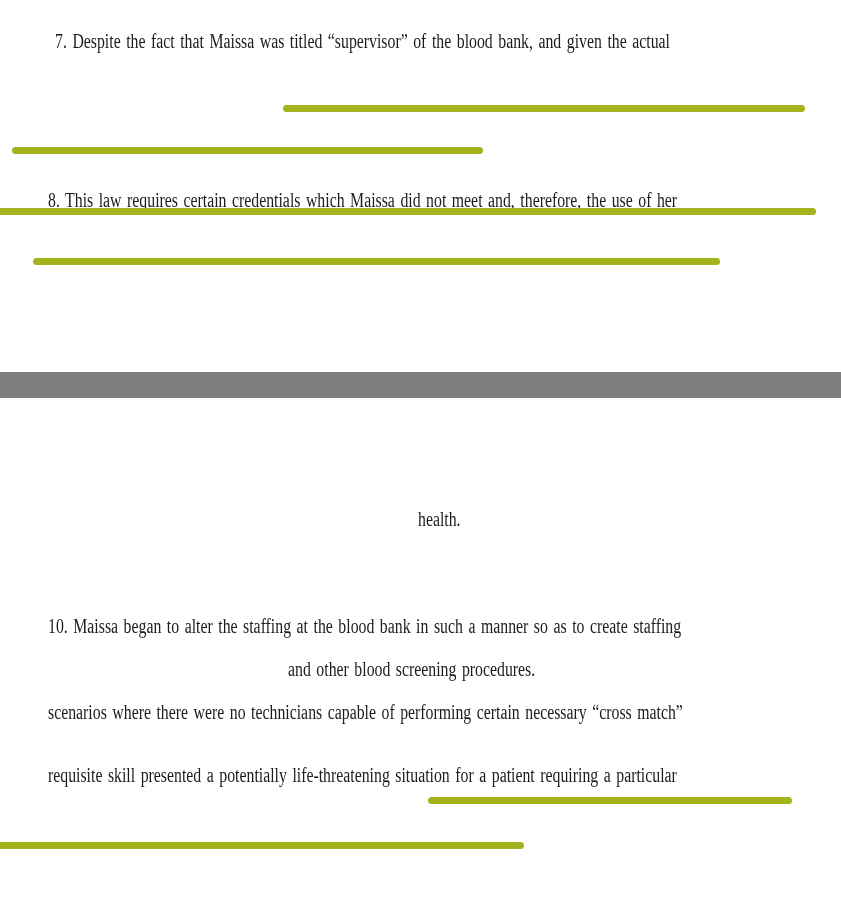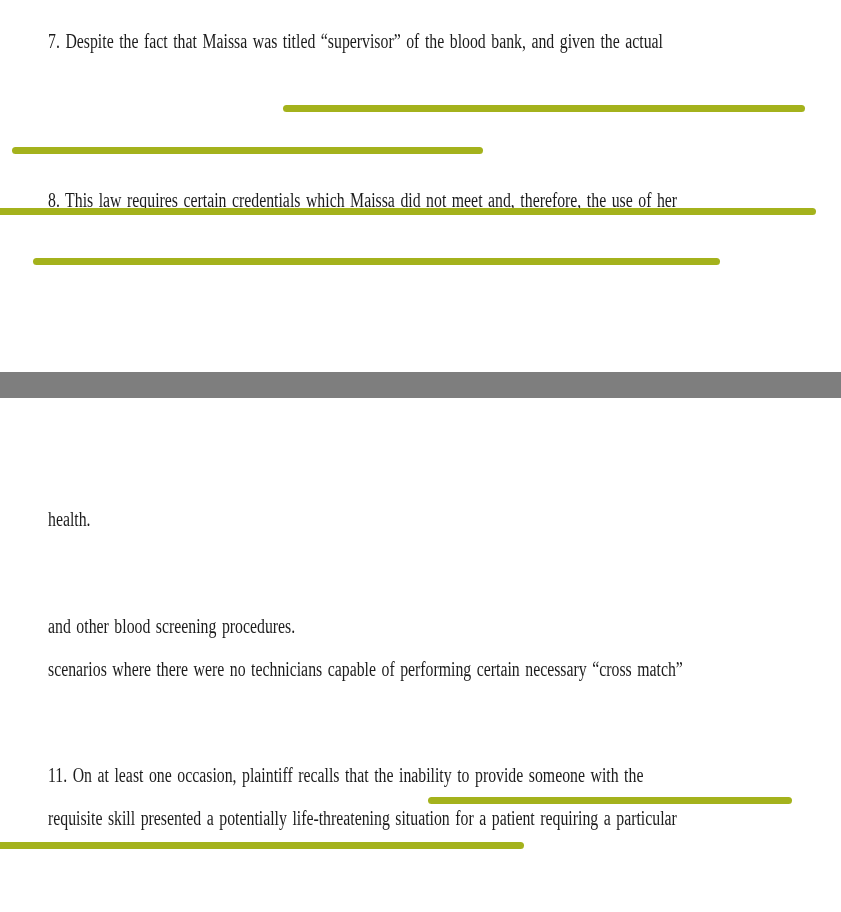--- a/index.html
+++ b/index.html
@@ -4,21 +4,21 @@
 <style>
   html, body { margin:0; padding:0; }
   body {
     width:841px; height:912px;
     background:#ffffff;
     position:relative;
     overflow:hidden;
     font-family:"Liberation Serif", "DejaVu Serif", serif;
   }
   .page { position:absolute; inset:0; }
-  .para { position:absolute; left:48px; right:0; }
+  .para { position:absolute; left:48px; right:0;text-align:center; }
   .tl {
     height:43px; line-height:43px;
     white-space:nowrap;
     font-size:20px;
     color:#1c1c1c;
     word-spacing:0.10em;
   }
   .tl > span {
     display:inline-block;
     transform:scaleX(0.79);
@@ -48,26 +48,26 @@
     <div class="tl"><span>8. This law requires certain credentials which Maissa did not meet and, therefore, the use of her</span></div>
   </div>
 
   <div class="bar" style="background: rgb(126, 126, 126);"></div>
 
   <div class="para" style="top:498px">
     <div class="tl"><span>health.</span></div>
   </div>
 
   <div class="para" style="top:605px">
+    <div class="tl"><span>10. Maissa began to alter the staffing at the blood bank in such a manner so as to create staffing</span></div>
     <div class="tl"><span>and other blood screening procedures.</span></div>
     <div class="tl"><span>scenarios where there were no technicians capable of performing certain necessary “cross match”</span></div>
   </div>
 
   <div class="para" style="top:754px">
-    <div class="tl"><span>11. On at least one occasion, plaintiff recalls that the inability to provide someone with the</span></div>
     <div class="tl"><span>requisite skill presented a potentially life-threatening situation for a patient requiring a particular</span></div>
   </div>
 
   <div>
       <div class="stroke" style="left: 283px; top: 105px; width: 522px; background: rgb(164, 178, 28);"></div>
       <div class="stroke" style="left: 12px; top: 147px; width: 471px; background: rgb(164, 178, 28);"></div>
       <div class="stroke" style="left: -6px; top: 208px; width: 822px; background: rgb(164, 178, 28);"></div>
       <div class="stroke" style="left: 33px; top: 258px; width: 687px; background: rgb(164, 178, 28);"></div>
       <div class="stroke" style="left: 428px; top: 797px; width: 364px; background: rgb(164, 178, 28);"></div>
       <div class="stroke" style="left: -6px; top: 842px; width: 530px; background: rgb(164, 178, 28);"></div>

